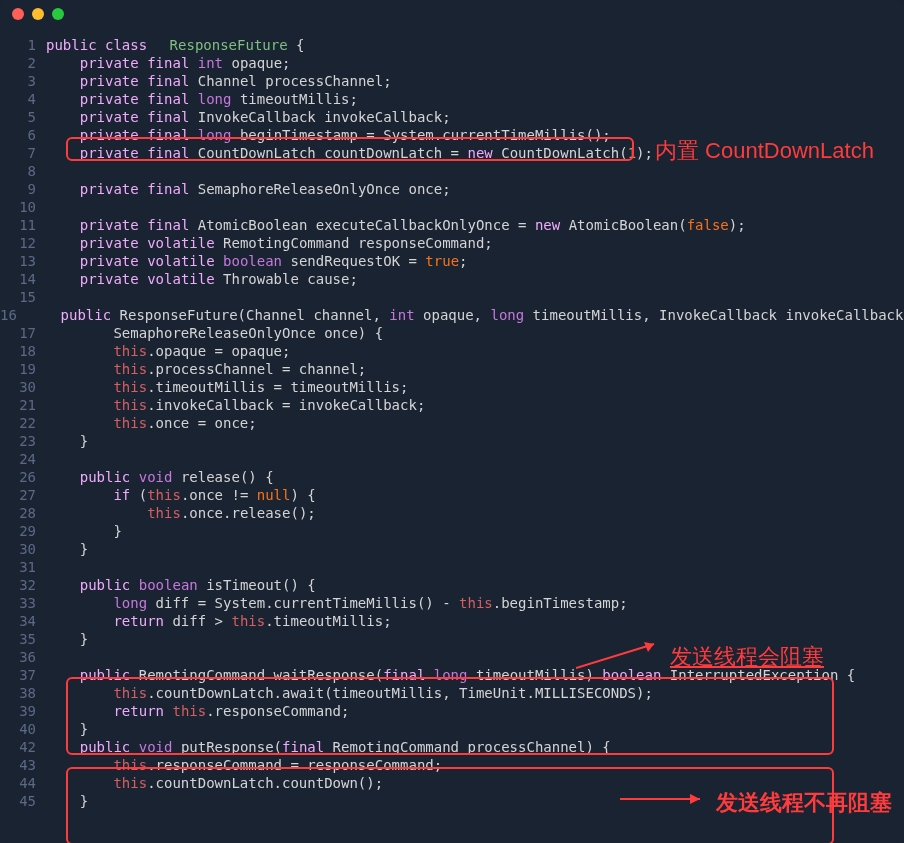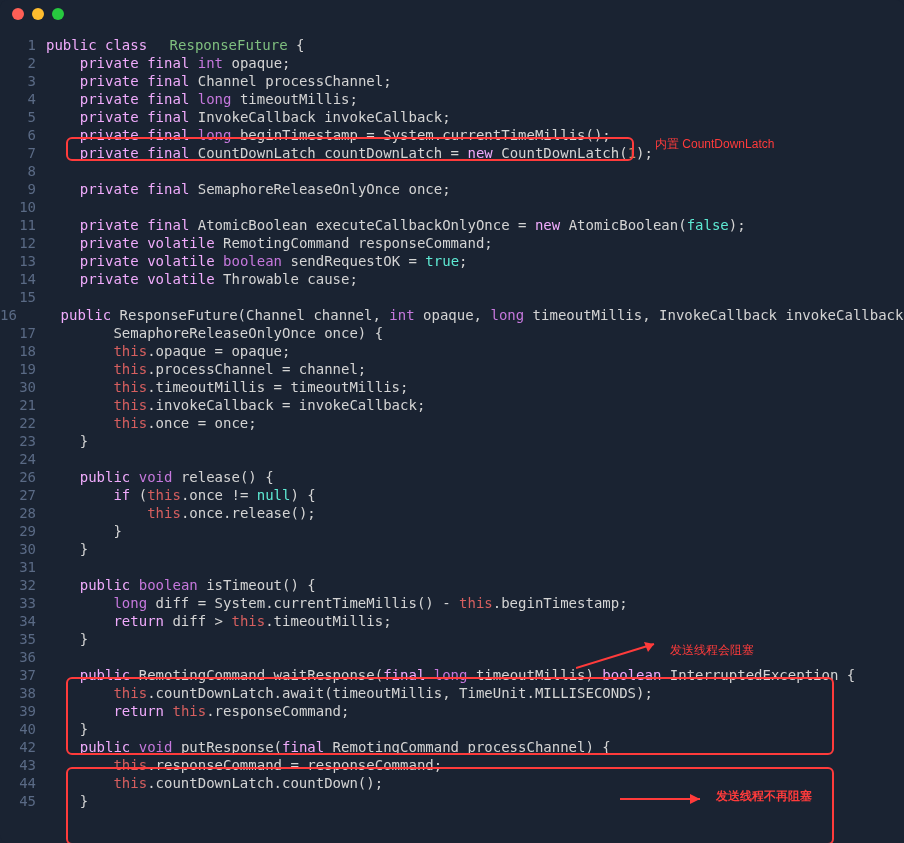--- a/index.html
+++ b/index.html
@@ -51,34 +51,34 @@
     color: #5a6a85;
     user-select: none;
   }
   .code {
     flex: 1;
   }
   .kw { color: #c678dd; }
   .mod { color: #f0abfc; }
   .cls { color: #7fbf7f; margin-left: 14px; }
   .num { color: #d19a66; }
-  .bool { color: #5eead4; text-align: center; }
+  .bool { color: #f97316; text-align: center; }
   .id { color: #d4d4d4; }
   .this { color: #d65f5f; }
 
   .highlight-box {
     position: absolute;
     border: 2px solid #ff3b3b;
     border-radius: 6px;
     pointer-events: none;
   }
   .annotation {
     position: absolute;
     color: #ff3b3b;
-    font-size: 12px;
+    font-size: 22px;
     font-family: sans-serif;
     pointer-events: none;
     text-align: center;
   }
   .arrow {
     position: absolute;
     pointer-events: none;
   }
 </style>
 </head>
@@ -90,21 +90,21 @@
     <div class="dot yellow"></div>
     <div class="dot green"></div>
   </div>
   <div class="code-area" id="code-area">
 
     <div class="highlight-box" style="top:109px;left:66px;width:564px;height:20px;"></div>
     <div class="highlight-box" style="top:649px;left:66px;width:764px;height:74px;"></div>
     <div class="highlight-box" style="top:739px;left:66px;width:764px;height:74px;"></div>
 
     <div class="annotation" style="top:108px;left:655px;">内置 CountDownLatch</div>
-    <div class="annotation" style="top:614px;left:670px;">发送线程会阻塞</div>
+    <div class="annotation" style="top:614px;left:670px;text-decoration:underline;">发送线程会阻塞</div>
     <div class="annotation" style="top:760px;left:716px;font-weight:bold;">发送线程不再阻塞</div>
 
     <svg class="arrow" style="top:610px;left:576px;" width="90" height="36">
       <line x1="0" y1="30" x2="78" y2="6" stroke="#ff3b3b" stroke-width="2"></line>
       <polygon points="78,6 68,4 72,14" fill="#ff3b3b"></polygon>
     </svg>
     <svg class="arrow" style="top:762px;left:620px;" width="90" height="18">
       <line x1="0" y1="9" x2="80" y2="9" stroke="#ff3b3b" stroke-width="2"></line>
       <polygon points="80,9 70,4 70,14" fill="#ff3b3b"></polygon>
     </svg>

